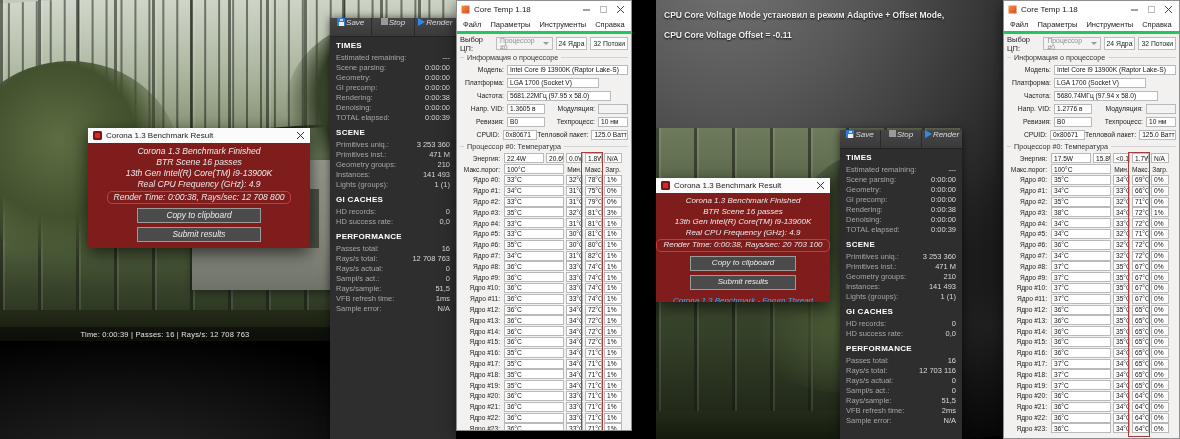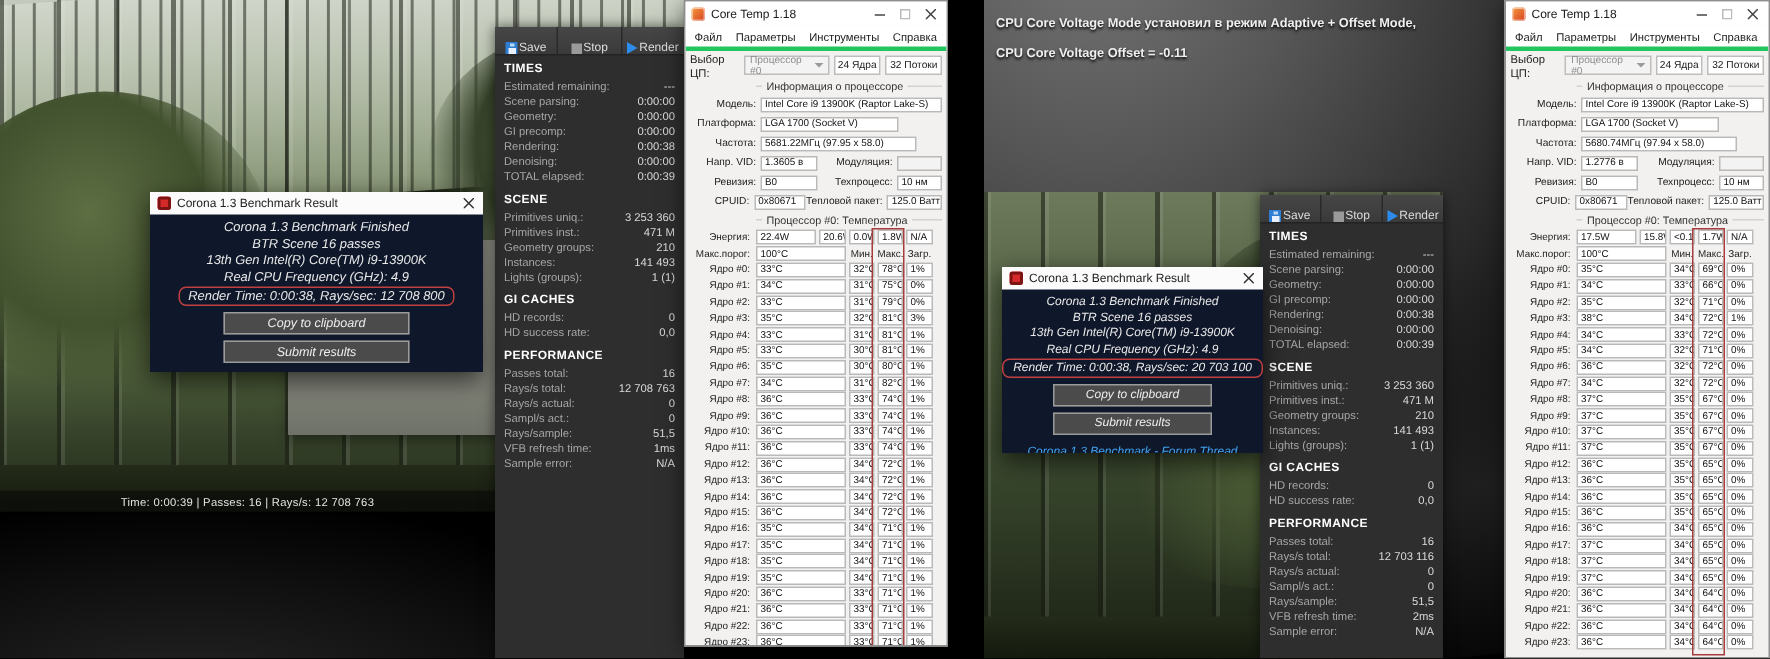--- a/index.html
+++ b/index.html
@@ -35,35 +35,35 @@
     background:radial-gradient(ellipse at 28% 130%,#262626 0%,#101010 45%,#000 75%);}
   .fabric-right{left:656px;top:0;width:524px;height:439px;
     background:radial-gradient(ellipse at 14% -10%,#757575 0%,#565656 22%,#2e2e2e 46%,#000 72%),#000;}
   .fold1{left:700px;top:150px;width:480px;height:290px;border-radius:50%;
     background:radial-gradient(ellipse at 60% 60%,#1f1f1f 0%,rgba(0,0,0,0) 60%);}
   .overlay-text{left:664px;top:5px;color:#efefef;font-size:8.5px;line-height:20px;text-shadow:0 1px 2px #000;font-weight:bold;}
 
   
   .vfb{background:#2e2e2e;box-shadow:0 0 8px rgba(0,0,0,.6);overflow:hidden;}
   .vfb-toolbar{height:18px;display:flex;background:linear-gradient(180deg,#464646,#3a3a3a);border-bottom:1px solid #232323;}
-  .vfb-btn{flex:1;display:flex;align-items:flex-end;justify-content:center;gap:1px;color:#ddd;font-size:8px;border-right:1px solid #2a2a2a;cursor:default;}
+  .vfb-btn{flex:1;display:flex;align-items:flex-start;justify-content:center;gap:1px;color:#ddd;font-size:8px;border-right:1px solid #2a2a2a;cursor:default;font-style:italic;}
   .vfb-btn:last-child{border-right:none;}
   .i-save{width:8px;height:8px;background:#2d7dd2;position:relative;}
   .i-save:after{content:"";position:absolute;left:1.5px;bottom:0.5px;width:5px;height:3.5px;background:#e8f1fb;}
   .i-save:before{content:"";position:absolute;left:2.5px;top:0.5px;width:3px;height:2.5px;background:#bcd7f2;}
   .i-stop{width:7px;height:7px;background:#9a9a9a;}
   .i-play{width:0;height:0;border-left:7px solid #2d8ceb;border-top:4.5px solid transparent;border-bottom:4.5px solid transparent;}
   .vfb-sec{padding:4px 6px 2px 6px;}
   .vfb-h{font-size:8px;font-weight:bold;color:#fff;height:11px;letter-spacing:.3px;}
   .vfb-row{display:flex;justify-content:space-between;align-items:center;height:10px;font-size:7.5px;}
   .vl{color:#a6a6a6;white-space:nowrap;}
   .vv{color:#d9d9d9;white-space:nowrap;}
 
   
-  .bench{background:#0f172a;box-shadow:0 5px 16px rgba(0,0,0,.65);overflow:hidden;margin-left:12px;}
+  .bench{background:#7f1d1d;box-shadow:0 5px 16px rgba(0,0,0,.65);overflow:hidden;}
   .bench-title{height:15px;background:#fbfbfb;display:flex;align-items:center;gap:4px;padding:0 5px;}
   .bench-logo{width:9px;height:9px;border-radius:2px;background:#d42a2a;box-shadow:inset 0 0 0 2px #7d1414;}
   .bench-title-text{flex:1;font-size:8px;color:#222;white-space:nowrap;}
   .bench-close{width:10px;height:10px;display:flex;align-items:center;justify-content:center;}
   .bench-body{text-align:center;color:#e9e9e9;padding-top:3px;font-style:italic;}
   .bench-line{white-space:nowrap;}
   .bench-hl{display:inline-block;border:1px solid #c04040;border-radius:5px;padding:0 6px;margin-top:1px;white-space:nowrap;}
   .bench-btn{display:block;margin:4px auto 0;height:13px;line-height:12px;background:#4b4b4b;border:1px solid #9b9b9b;color:#ededed;text-align:center;cursor:default;}
   .bench-link{margin-top:6px;color:#41a4f0;white-space:nowrap;}
   .benchL .bench-body{font-size:8.6px;line-height:11px;}
@@ -78,21 +78,21 @@
   .ct-title-text{flex:1;font-size:8px;color:#1a1a1a;white-space:nowrap;}
   .wbtn{width:13px;height:12px;display:flex;align-items:center;justify-content:center;}
   .ct-menu{height:14px;background:#fff;border-bottom:3px solid #22c55e;display:flex;align-items:center;gap:9px;padding:0 6px;font-size:7.5px;color:#222;}
   .ct-menu>div{display:flex;gap:9px;}
   .ct-body{padding:1px 3px 0 3px;}
   .ct-cpurow{height:17px;display:flex;align-items:center;gap:3px;font-size:7.5px;color:#222;}
   .ct-select{width:56px;height:11px;background:#f3f3f3;border:1px solid #bdbdbd;color:#8e8e8e;font-size:6.8px;
     display:flex;align-items:center;justify-content:space-between;padding:0 3px;}
   .chev{width:0;height:0;border-left:3px solid transparent;border-right:3px solid transparent;border-top:3px solid #9a9a9a;}
   .ct-box{height:11px;background:#fff;border:1px solid #bdbdbd;font-size:6.8px;color:#222;display:flex;align-items:center;padding:0 2px;white-space:nowrap;}
-  .ct-sechdr{height:11px;display:flex;align-items:center;font-size:7.2px;color:#333;white-space:nowrap;margin-left:44px;}
+  .ct-sechdr{height:11px;display:flex;align-items:center;font-size:7.2px;color:#333;white-space:nowrap;}
   .ct-sechdr:before{content:"";width:4px;border-top:1px solid #d2d2d2;margin-right:3px;}
   .ct-sechdr:after{content:"";flex:1;border-top:1px solid #d2d2d2;margin-left:3px;}
   .ct-irow{height:13px;display:flex;align-items:center;font-size:6.8px;color:#222;}
   .ct-ilbl{width:44px;text-align:right;padding-right:3px;white-space:nowrap;}
   .ct-ilbl2{flex:1;text-align:right;padding-right:3px;white-space:nowrap;color:#222;}
   .ct-field{height:10px;background:#fff;border:1px solid #b9b9b9;box-sizing:border-box;font-size:6.6px;color:#111;
     display:flex;align-items:center;padding:0 2px;overflow:hidden;white-space:nowrap;}
   .ct-field.dis{background:#f3f3f3;}
   .grow{flex:1;}
   .ct-table{position:relative;margin-top:1px;}

